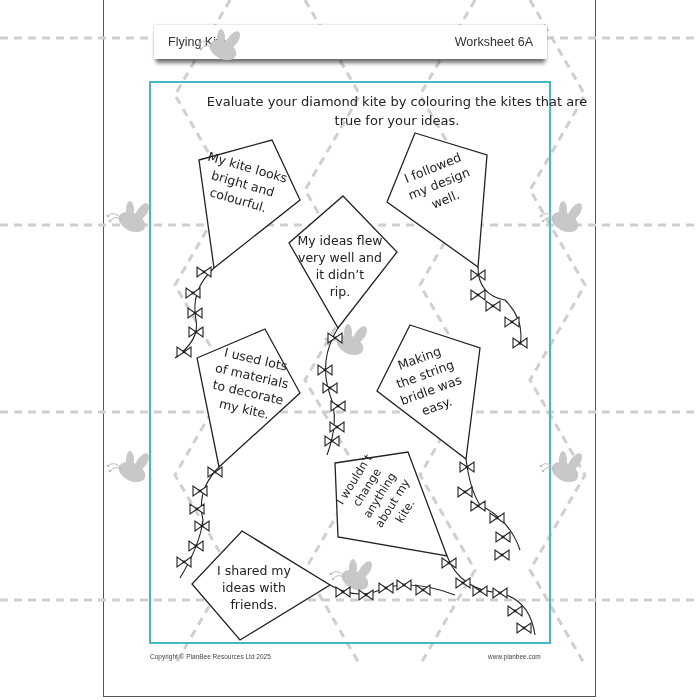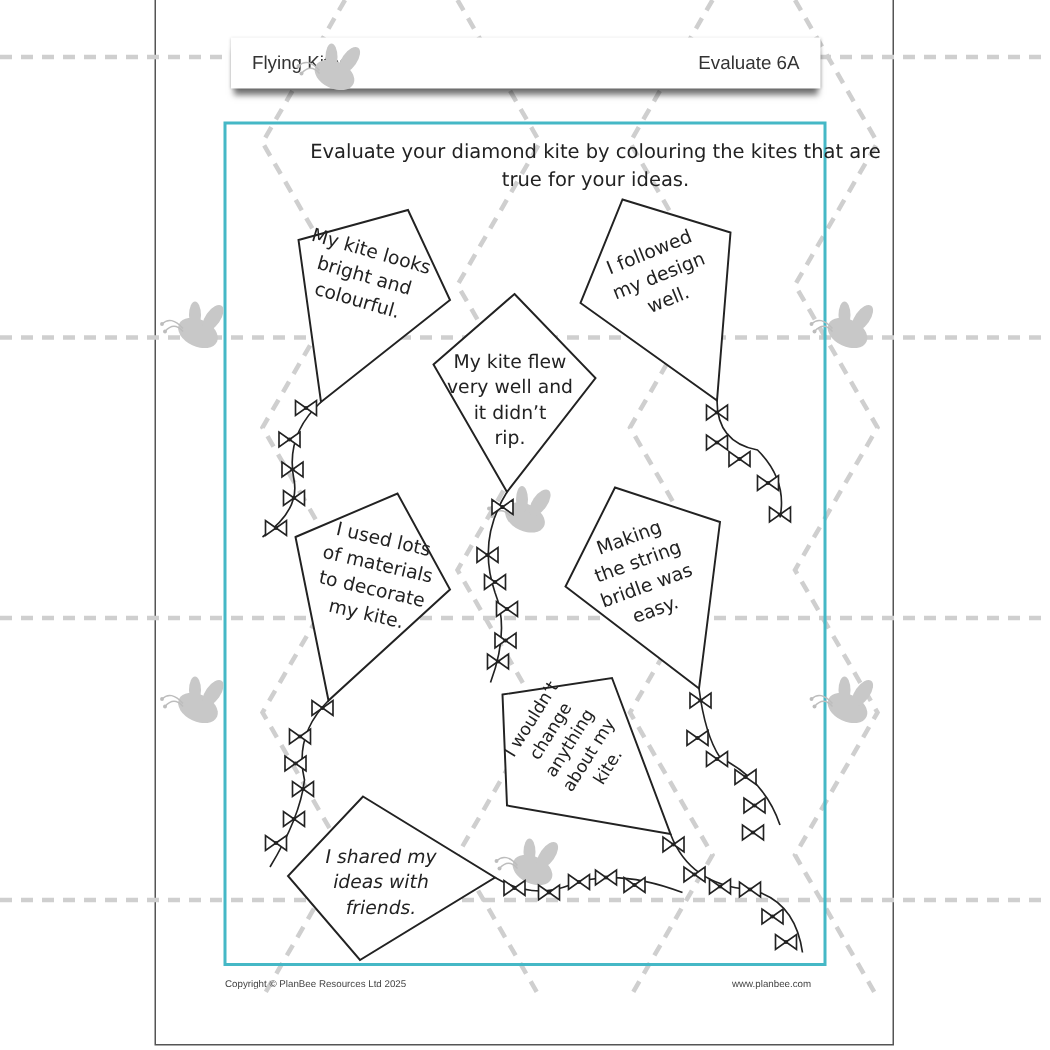--- a/index.html
+++ b/index.html
@@ -51,21 +51,21 @@
     <line x1="0" y1="600" x2="700" y2="600"></line>
     <path d="M230 0 L175 95 L230 190 L175 285 L230 380 L175 475 L230 570 L175 665"></path>
     <path d="M305 0 L360 95 L305 190 L360 285 L305 380 L360 475 L305 570 L360 665"></path>
     <path d="M475 0 L420 95 L475 190 L420 285 L475 380 L420 475 L475 570 L420 665"></path>
     <path d="M530 0 L585 95 L530 190 L585 285 L530 380 L585 475 L530 570 L585 665"></path>
   </g>
 </svg>
 
 <div class="header-strip">
   <span>Flying Kites</span>
-  <span>Evaluate 6A</span>
+  <span>Worksheet 6A</span>
 </div>
 
 <div class="frame"></div>
 
 <div class="instructions">
   <span>Evaluate your diamond kite by colouring the kites that are</span><br>
   <b>true</b><span> for your ideas.</span>
 </div>
 
 <svg class="art" viewBox="0 0 700 700">
@@ -175,35 +175,35 @@
       <use href="#bow" x="423" y="590"></use>
   </g>
 </svg>
 
 <div class="kite-text" style="left:200px; top:158px; width:86px; transform: rotate(16deg); transform-origin: 50% 50%;">My kite looks
 bright and
 colourful.</div>
 <div class="kite-text" style="left:400px; top:158px; width:78px; transform: rotate(-22deg); transform-origin: 50% 50%;">I followed
 my design
 well.</div>
-<div class="kite-text" style="left:290px; top:232px; width:100px;">My kite flew
+<div class="kite-text" style="left:290px; top:232px; width:100px;">My ideas flew
 very well and
 it didn’t
 rip.</div>
 <div class="kite-text" style="left:208px; top:350px; width:84px; transform: rotate(13deg); transform-origin: 50% 50%;">I used lots
 of materials
 to decorate
 my kite.</div>
 <div class="kite-text" style="left:388px; top:348px; width:80px; transform: rotate(-20deg); transform-origin: 50% 50%;">Making
 the string
 bridle was
 easy.</div>
 <div class="kite-text" style="left:330px; top:458px; width:100px; font-size:11.5px; line-height:15px; transform: rotate(-58deg); transform-origin: 50% 50%;">I wouldn’t
 change
 anything
 about my
 kite.</div>
-<div class="kite-text" style="left:210px; top:562px; width:88px;font-style:italic;">I shared my
+<div class="kite-text" style="left:210px; top:562px; width:88px;">I shared my
 ideas with
 friends.</div>
 
 <div class="footer-left">Copyright © PlanBee Resources Ltd 2025</div>
 <div class="footer-right">www.planbee.com</div>
 
 </body></html>

